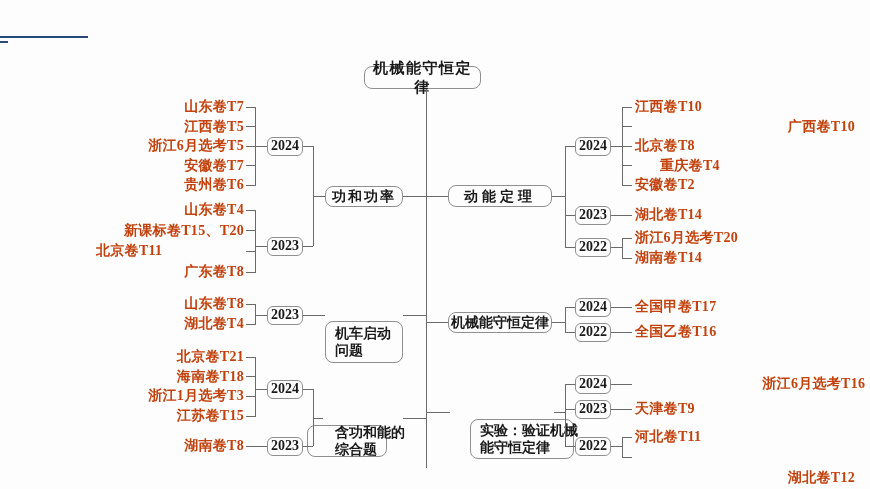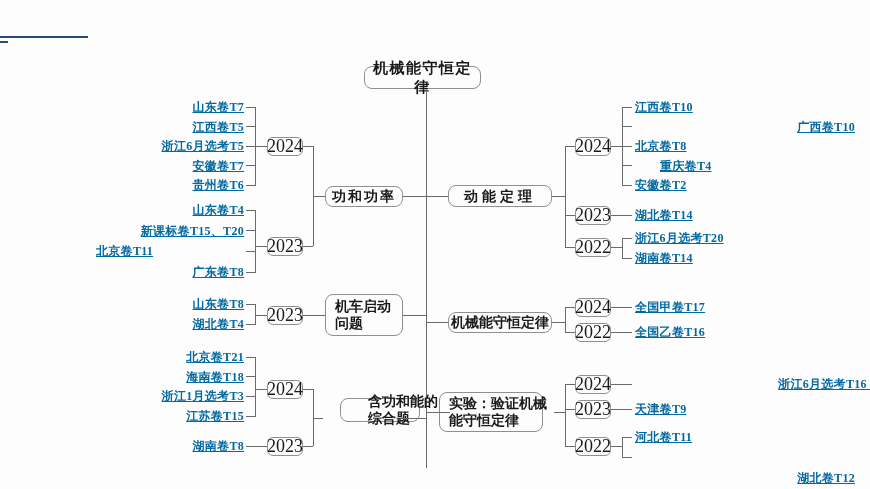--- a/index.html
+++ b/index.html
@@ -22,37 +22,37 @@
   
   .ln{position:absolute;background:#6a6a6a;}
 
   
   .node{
     position:absolute;box-sizing:border-box;
     border:1px solid #8f8f8f;border-radius:8px;
     background:#fdfdfd;color:#1a1a1a;font-weight:bold;
   }
   .node.center{display:flex;align-items:center;justify-content:center;text-align:center;}
-  .node.multiline{display:flex;flex-direction:column;justify-content:center;padding:2px 9px;text-align:left;}
+  .node.multiline{display:flex;flex-direction:column;justify-content:center;padding:2px 9px;text-align:left;margin-top:27px;}
   .node .bl{line-height:17px;white-space:nowrap;}
 
   .root-node{font-size:15px;letter-spacing:1.5px;}
   .cat-node{font-size:14px;}
   .year-node{
     position:absolute;box-sizing:border-box;
     border:1px solid #8f8f8f;border-radius:6px;background:#fdfdfd;
     display:flex;align-items:center;justify-content:center;
-    font-size:18px;font-weight:400;color:#1a1a1a;
+    font-size:14px;font-weight:700;color:#1a1a1a;
   }
 
   
   .leaf{
     position:absolute;height:18px;line-height:18px;
-    font-size:12px;font-weight:bold;color:#0369a1;
-    white-space:nowrap;letter-spacing:0.3px;text-decoration:underline;
+    font-size:14px;font-weight:bold;color:#c2410c;
+    white-space:nowrap;letter-spacing:0.3px;
   }
 </style>
 </head>
 <body>
 
 <div id="canvas">
   <div class="hdr-line" style="left:0;top:36px;width:88px;height:2px;"></div>
   <div class="hdr-line" style="left:0;top:41px;width:8px;height:2px;"></div>
 
   <div class="node center root-node" style="left:364px;top:66px;width:117px;height:23px;">
@@ -100,21 +100,21 @@
       </div>
       <div class="ln" style="left: 403px; top: 314.5px; width: 23px; height: 1px;"></div>
       <div class="ln" style="left: 303px; top: 314.5px; width: 22px; height: 1px;"></div>
       <div class="year-node" style="left: 267px; top: 305.5px; width: 36px; height: 19px;">2023</div>
       <div class="ln" style="left: 255px; top: 304px; width: 1px; height: 20px;"></div>
       <div class="ln" style="left: 255px; top: 314.5px; width: 12px; height: 1px;"></div>
       <div class="ln" style="left: 246px; top: 303.5px; width: 10px; height: 1px;"></div>
       <div class="leaf" style="left: 96px; top: 295px; width: 148px; text-align: right;">山东卷T8</div>
       <div class="ln" style="left: 246px; top: 323.5px; width: 10px; height: 1px;"></div>
       <div class="leaf" style="left: 96px; top: 315px; width: 148px; text-align: right;">湖北卷T4</div>
-      <div class="node multiline cat-node" style="left: 340px; top: 398px; width: 80px; height: 24px; padding-left: 27px;">
+      <div class="node multiline cat-node" style="left: 307px; top: 398px; width: 80px; height: 32px; padding-left: 27px;">
         <div class="bl">含功和能的</div>
         <div class="bl">综合题</div>
       </div>
       <div class="ln" style="left: 403px; top: 417.5px; width: 23px; height: 1px;"></div>
       <div class="ln" style="left: 313px; top: 389px; width: 1px; height: 57px;"></div>
       <div class="ln" style="left: 313px; top: 417.5px; width: 10px; height: 1px;"></div>
       <div class="ln" style="left: 303px; top: 388.5px; width: 10px; height: 1px;"></div>
       <div class="ln" style="left: 303px; top: 445.5px; width: 10px; height: 1px;"></div>
       <div class="year-node" style="left: 267px; top: 379.5px; width: 36px; height: 19px;">2024</div>
       <div class="ln" style="left: 255px; top: 357px; width: 1px; height: 59px;"></div>
@@ -169,21 +169,21 @@
       <div class="ln" style="left: 565px; top: 307px; width: 1px; height: 25px;"></div>
       <div class="ln" style="left: 552px; top: 321.5px; width: 13px; height: 1px;"></div>
       <div class="ln" style="left: 565px; top: 306.5px; width: 10px; height: 1px;"></div>
       <div class="ln" style="left: 565px; top: 331.5px; width: 10px; height: 1px;"></div>
       <div class="year-node" style="left: 575px; top: 297.5px; width: 36px; height: 19px;">2024</div>
       <div class="ln" style="left: 611px; top: 306.5px; width: 21px; height: 1px;"></div>
       <div class="leaf" style="left: 635px; top: 298px; width: 220px; text-align: left;">全国甲卷T17</div>
       <div class="year-node" style="left: 575px; top: 322.5px; width: 36px; height: 19px;">2022</div>
       <div class="ln" style="left: 611px; top: 331.5px; width: 21px; height: 1px;"></div>
       <div class="leaf" style="left: 635px; top: 323px; width: 220px; text-align: left;">全国乙卷T16</div>
-      <div class="node multiline cat-node" style="left: 439px; top: 392px; width: 104px; height: 40px;">
+      <div class="node multiline cat-node" style="left: 470px; top: 392px; width: 104px; height: 40px;">
         <div class="bl">实验：验证机械</div>
         <div class="bl">能守恒定律</div>
       </div>
       <div class="ln" style="left: 426px; top: 411.5px; width: 24px; height: 1px;"></div>
       <div class="ln" style="left: 565px; top: 384px; width: 1px; height: 62px;"></div>
       <div class="ln" style="left: 554px; top: 411.5px; width: 11px; height: 1px;"></div>
       <div class="ln" style="left: 565px; top: 383.5px; width: 10px; height: 1px;"></div>
       <div class="ln" style="left: 565px; top: 408.5px; width: 10px; height: 1px;"></div>
       <div class="ln" style="left: 565px; top: 445.5px; width: 10px; height: 1px;"></div>
       <div class="year-node" style="left: 575px; top: 374.5px; width: 36px; height: 19px;">2024</div>

